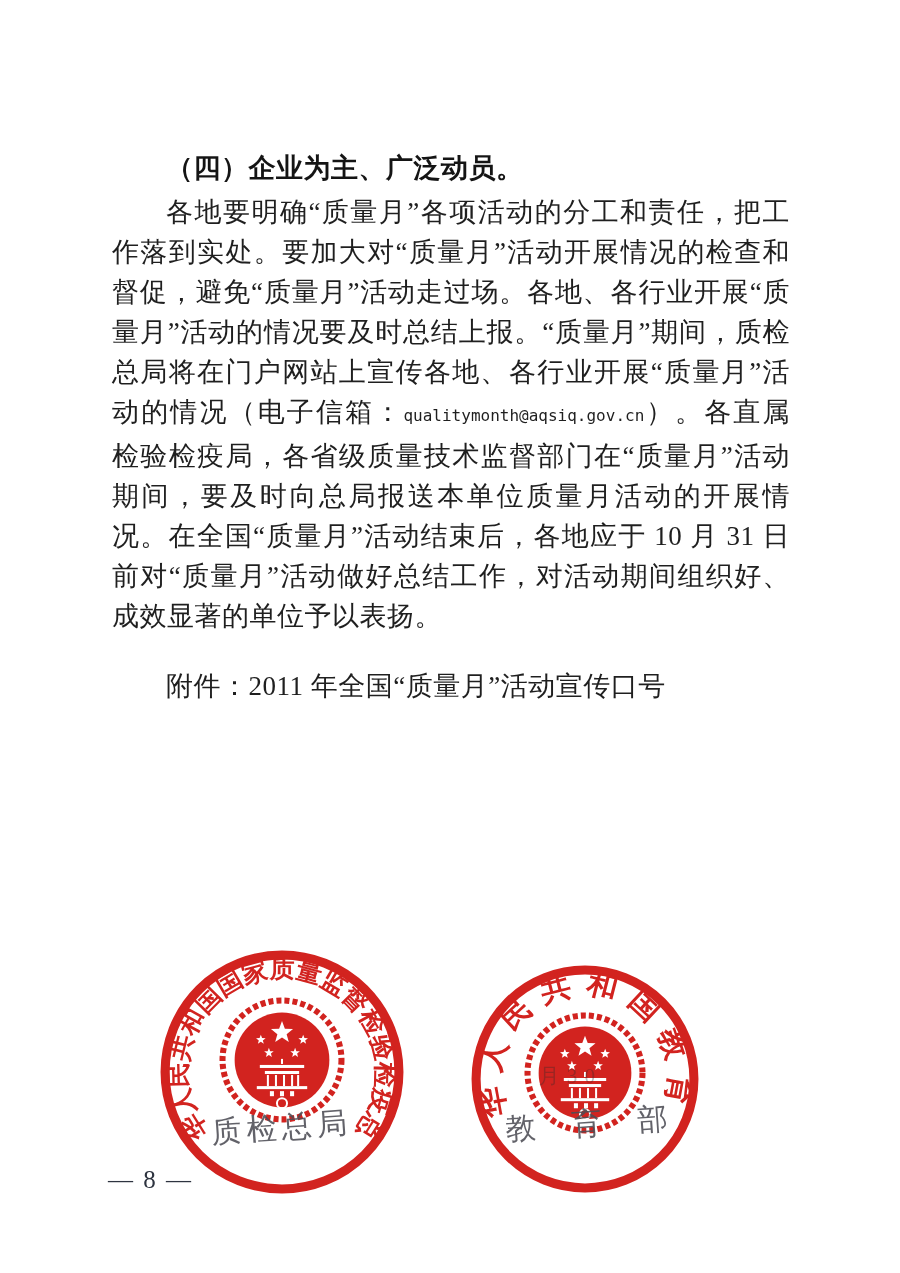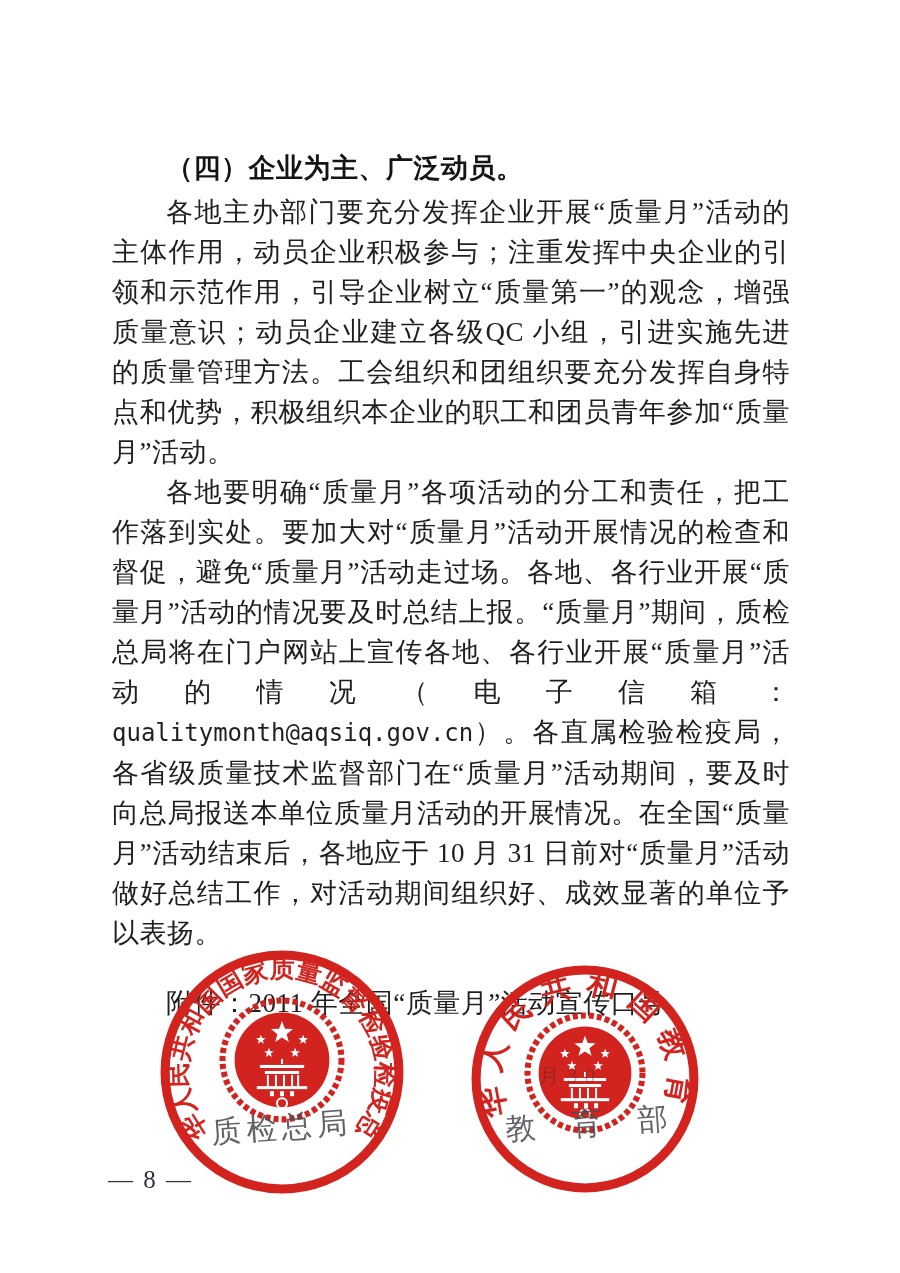--- a/index.html
+++ b/index.html
@@ -30,21 +30,21 @@
     text-indent: 2em;
     line-height: 44px;
     color: #141414;
   }
   .para {
     margin: 0;
     text-indent: 2em;
   }
   .email {
     font-family: "DejaVu Sans Mono", "Liberation Mono", monospace;
-    font-size: 24px;
+    font-size: 16px;
     letter-spacing: 0;
   }
   .attachment {
     margin: 0;
     padding-top: 30px;
     text-indent: 2em;
   }
   .seal {
     position: absolute;
   }
@@ -77,21 +77,20 @@
     letter-spacing: 2px;
   }
 </style>
 </head>
 <body>
 
 <div class="page">
 
   <div class="content">
     <p class="heading">（四）企业为主、广泛动员。</p>
-    <p class="para">各地主办部门要充分发挥企业开展“质量月”活动的主体作用，动员企业积极参与；注重发挥中央企业的引领和示范作用，引导企业树立“质量第一”的观念，增强质量意识；动员企业建立各级QC 小组，引进实施先进的质量管理方法。工会组织和团组织要充分发挥自身特点和优势，积极组织本企业的职工和团员青年参加“质量月”活动。</p>
     <p class="para"><span>各地要明确“质量月”各项活动的分工和责任，把工作落到实处。要加大对“质量月”活动开展情况的检查和督促，避免“质量月”活动走过场。各地、各行业开展“质量月”活动的情况要及时总结上报。“质量月”期间，质检总局将在门户网站上宣传各地、各行业开展“质量月”活动的情况（电子信箱：</span><span class="email">qualitymonth@aqsiq.gov.cn</span><span>）。各直属检验检疫局，各省级质量技术监督部门在“质量月”活动期间，要及时向总局报送本单位质量月活动的开展情况。在全国“质量月”活动结束后，各地应于 10 月 31 日前对“质量月”活动做好总结工作，对活动期间组织好、成效显著的单位予以表扬。</span></p>
     <p class="attachment">附件：2011 年全国“质量月”活动宣传口号</p>
   </div>
 
   <svg class="seal seal-left" viewBox="0 0 250 250" aria-hidden="true">
     <defs>
       <path id="ring-path-left" d="M 48.0 178.9 A 94 94 0 1 1 202.0 178.9" fill="none"></path>
       <path id="star-left" d="M0,-10 L2.47,-3.4 L9.51,-3.09 L3.99,1.3 L5.88,8.09 L0,4.2 L-5.88,8.09 L-3.99,1.3 L-9.51,-3.09 L-2.47,-3.4 Z"></path>
     </defs>
     <circle cx="125" cy="125" r="116" fill="none" stroke="#d2231f" stroke-width="9"></circle>

